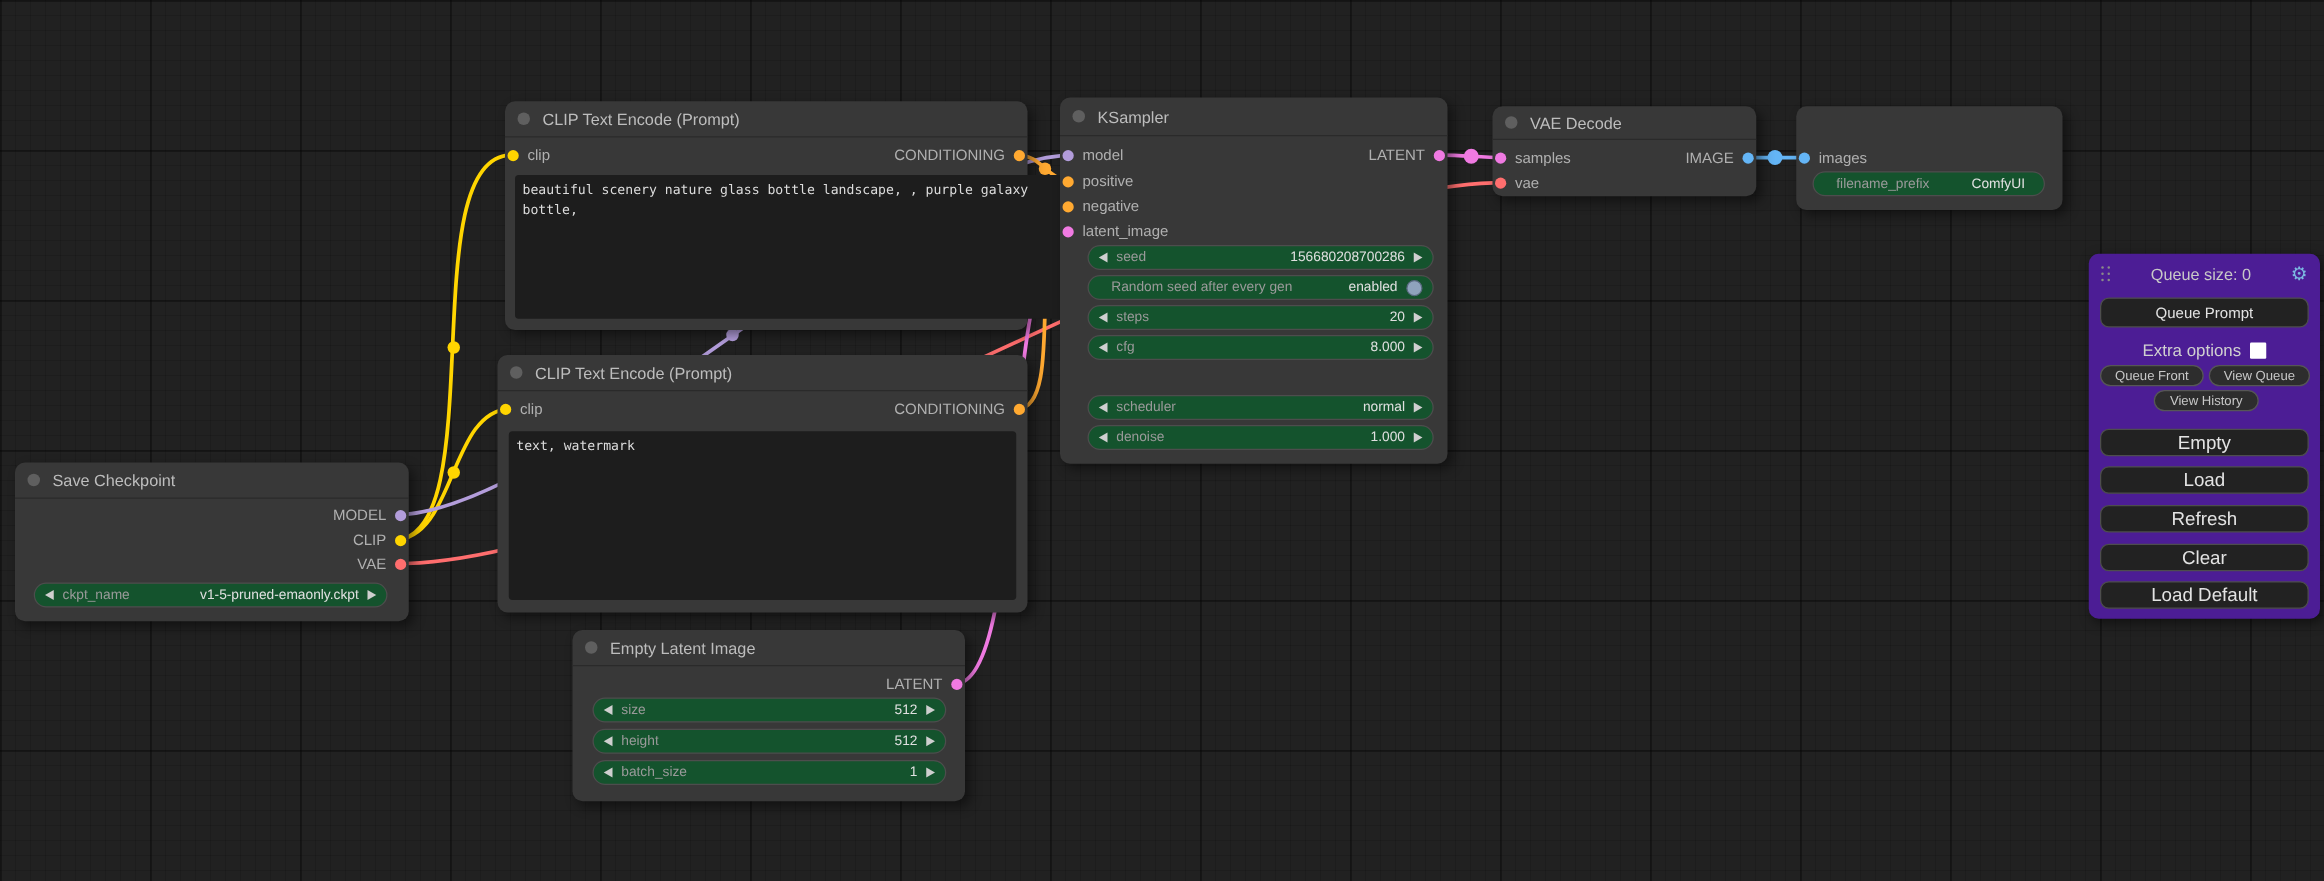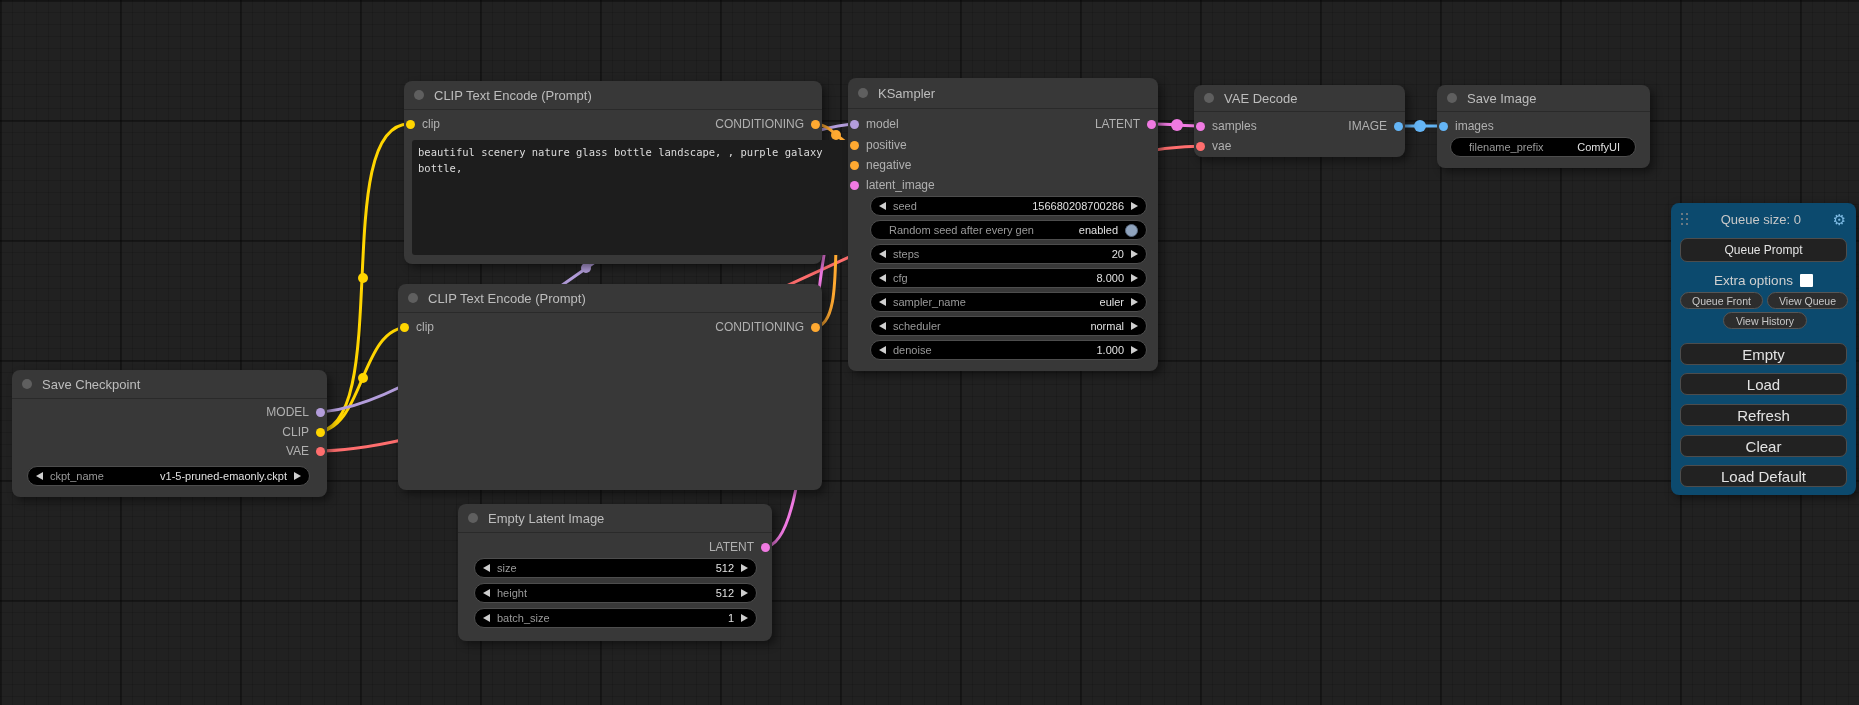--- a/index.html
+++ b/index.html
@@ -29,38 +29,38 @@
         margin-right:10px;flex:0 0 auto;}
   .slot{position:absolute;height:20px;display:flex;align-items:center;
         font-size:12px;color:#b0b0b0;white-space:nowrap;}
   .slot.in{left:2px;} .slot.out{right:2px;flex-direction:row-reverse;}
   .dot{width:9px;height:9px;border-radius:50%;flex:0 0 auto;}
   .dot.c-clip{background:#FFD500;} .dot.c-model{background:#B39DDB;}
   .dot.c-vae{background:#FF6E6E;} .dot.c-cond{background:#FFA931;}
   .dot.c-latent{background:#F07AE2;} .dot.c-image{background:#64B5F6;}
   .slot.in .dot{margin-right:7px;} .slot.out .dot{margin-left:7px;}
 
-  .widget{position:absolute;height:20px;background:#000000;border:1px solid #4d4d4d;
+  .widget{position:absolute;height:20px;background:#14532d;border:1px solid #4d4d4d;
         border-radius:11px;display:flex;align-items:center;padding:0 8px;
         box-sizing:border-box;font-size:11px;}
   .wlabel{color:#9a9a9a;margin-left:7px;overflow:hidden;white-space:nowrap;}
   .wvalue{color:#e0e0e0;margin-left:auto;margin-right:7px;white-space:nowrap;}
   .warr{width:0;height:0;flex:0 0 auto;}
   .warr.left{border-top:4px solid transparent;border-bottom:4px solid transparent;border-right:7px solid #cfcfcf;}
   .warr.right{border-top:4px solid transparent;border-bottom:4px solid transparent;border-left:7px solid #cfcfcf;}
   .widget.noarrow .wlabel{margin-left:10px;}
   .toggle-dot{width:13px;height:13px;border-radius:50%;background:#8FA3BD;
         border:1px solid #5a6a80;box-sizing:border-box;flex:0 0 auto;}
 
   .prompt{position:absolute;background:#1d1d1d;border-radius:3px;color:#dcdcdc;
         font-family:"DejaVu Sans Mono",monospace;font-size:10.5px;line-height:1.55;
         padding:4px 6px;box-sizing:border-box;white-space:pre-wrap;overflow:hidden;}
 
   .qpanel{position:absolute;left:1671px;top:203px;width:185px;height:292px;
-        background:#0c4a6e;border-radius:8px;z-index:3;box-shadow:3px 3px 9px rgba(0,0,0,.5);}
+        background:#4c1d95;border-radius:8px;z-index:3;box-shadow:3px 3px 9px rgba(0,0,0,.5);}
   .qheader{position:absolute;left:0;top:6px;width:100%;height:20px;display:flex;align-items:center;}
   .drag-dots{width:8px;height:13px;margin-left:10px;position:relative;}
   .drag-dots i{position:absolute;left:0;top:0;width:2px;height:2px;border-radius:50%;background:#8a8a8a;
         box-shadow:0 5px 0 #8a8a8a,0 10px 0 #8a8a8a,5px 0 0 #8a8a8a,5px 5px 0 #8a8a8a,5px 10px 0 #8a8a8a;}
   .qsize{flex:1;text-align:center;color:#c8c8c8;font-size:13px;}
   .gear{color:#7CB9E2;font-size:15px;margin-right:10px;line-height:1;}
   .qbtn{position:absolute;left:9px;width:167px;height:22px;background:#222222;
         border:1px solid #4d4d4d;border-radius:7px;color:#e3e3e3;font-size:15px;
         display:flex;align-items:center;justify-content:center;box-sizing:border-box;cursor:default;}
   .qbtn.big{height:24px;font-size:12px;}
@@ -141,20 +141,21 @@
     <span>CLIP Text Encode (Prompt)</span>
   </div>
   <div class="slot in" style="top:33px">
     <span class="dot c-clip"></span>
     <span>clip</span>
   </div>
   <div class="slot out" style="top:33px">
     <span class="dot c-cond"></span>
     <span>CONDITIONING</span>
   </div>
+  <div class="prompt" style="left:9px;top:61px;width:406px;height:135px">text, watermark</div>
 </div>
 
 <div class="node" style="left:458px;top:504px;width:314px;height:137px">
   <div class="node-title">
     <span class="collapse-dot"></span>
     <span>Empty Latent Image</span>
   </div>
   <div class="slot out" style="top:33px">
     <span class="dot c-latent"></span>
     <span>LATENT</span>
@@ -220,26 +221,20 @@
     <span class="wlabel">steps</span>
     <span class="wvalue">20</span>
     <span class="warr right"></span>
   </div>
   <div class="widget" style="left:22px;top:190px;width:277px">
     <span class="warr left"></span>
     <span class="wlabel">cfg</span>
     <span class="wvalue">8.000</span>
     <span class="warr right"></span>
   </div>
-  <div class="widget" style="left:22px;top:214px;width:277px">
-    <span class="warr left"></span>
-    <span class="wlabel">sampler_name</span>
-    <span class="wvalue">euler</span>
-    <span class="warr right"></span>
-  </div>
   <div class="widget" style="left:22px;top:238px;width:277px">
     <span class="warr left"></span>
     <span class="wlabel">scheduler</span>
     <span class="wvalue">normal</span>
     <span class="warr right"></span>
   </div>
   <div class="widget" style="left:22px;top:262px;width:277px">
     <span class="warr left"></span>
     <span class="wlabel">denoise</span>
     <span class="wvalue">1.000</span>
@@ -260,24 +255,20 @@
     <span class="dot c-vae"></span>
     <span>vae</span>
   </div>
   <div class="slot out" style="top:31px">
     <span class="dot c-image"></span>
     <span>IMAGE</span>
   </div>
 </div>
 
 <div class="node" style="left:1437px;top:85px;width:213px;height:83px">
-  <div class="node-title" style="height:26px">
-    <span class="collapse-dot"></span>
-    <span>Save Image</span>
-  </div>
   <div class="slot in" style="top:31px">
     <span class="dot c-image"></span>
     <span>images</span>
   </div>
   <div class="widget noarrow" style="left:13px;top:52px;width:186px">
     <span class="wlabel">filename_prefix</span>
     <span class="wvalue">ComfyUI</span>
   </div>
 </div>
 

